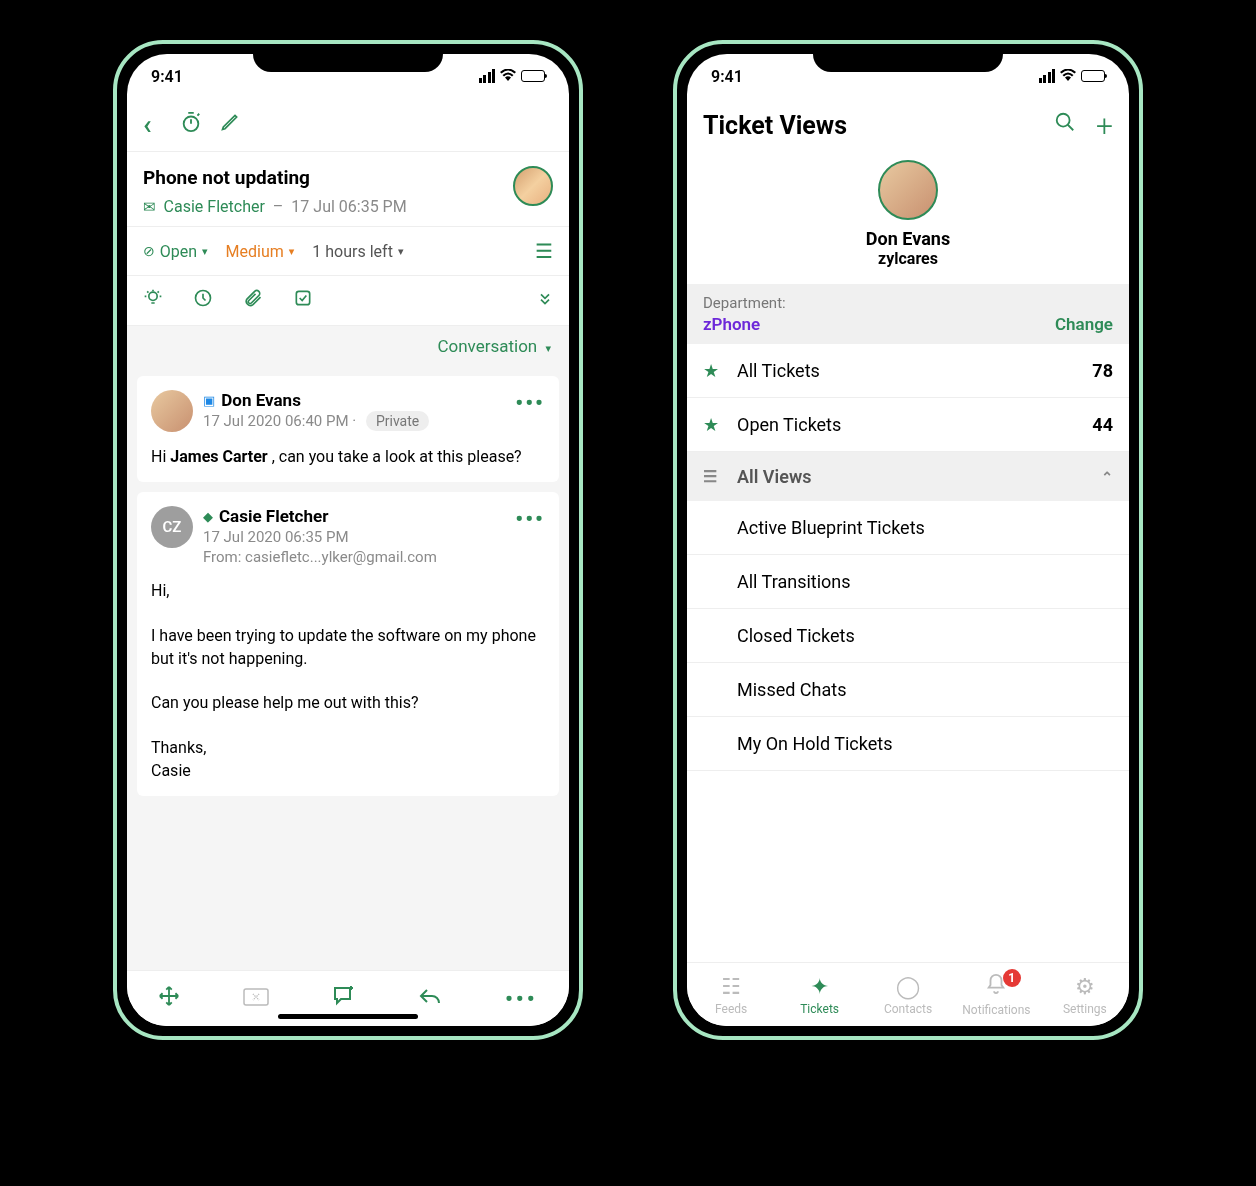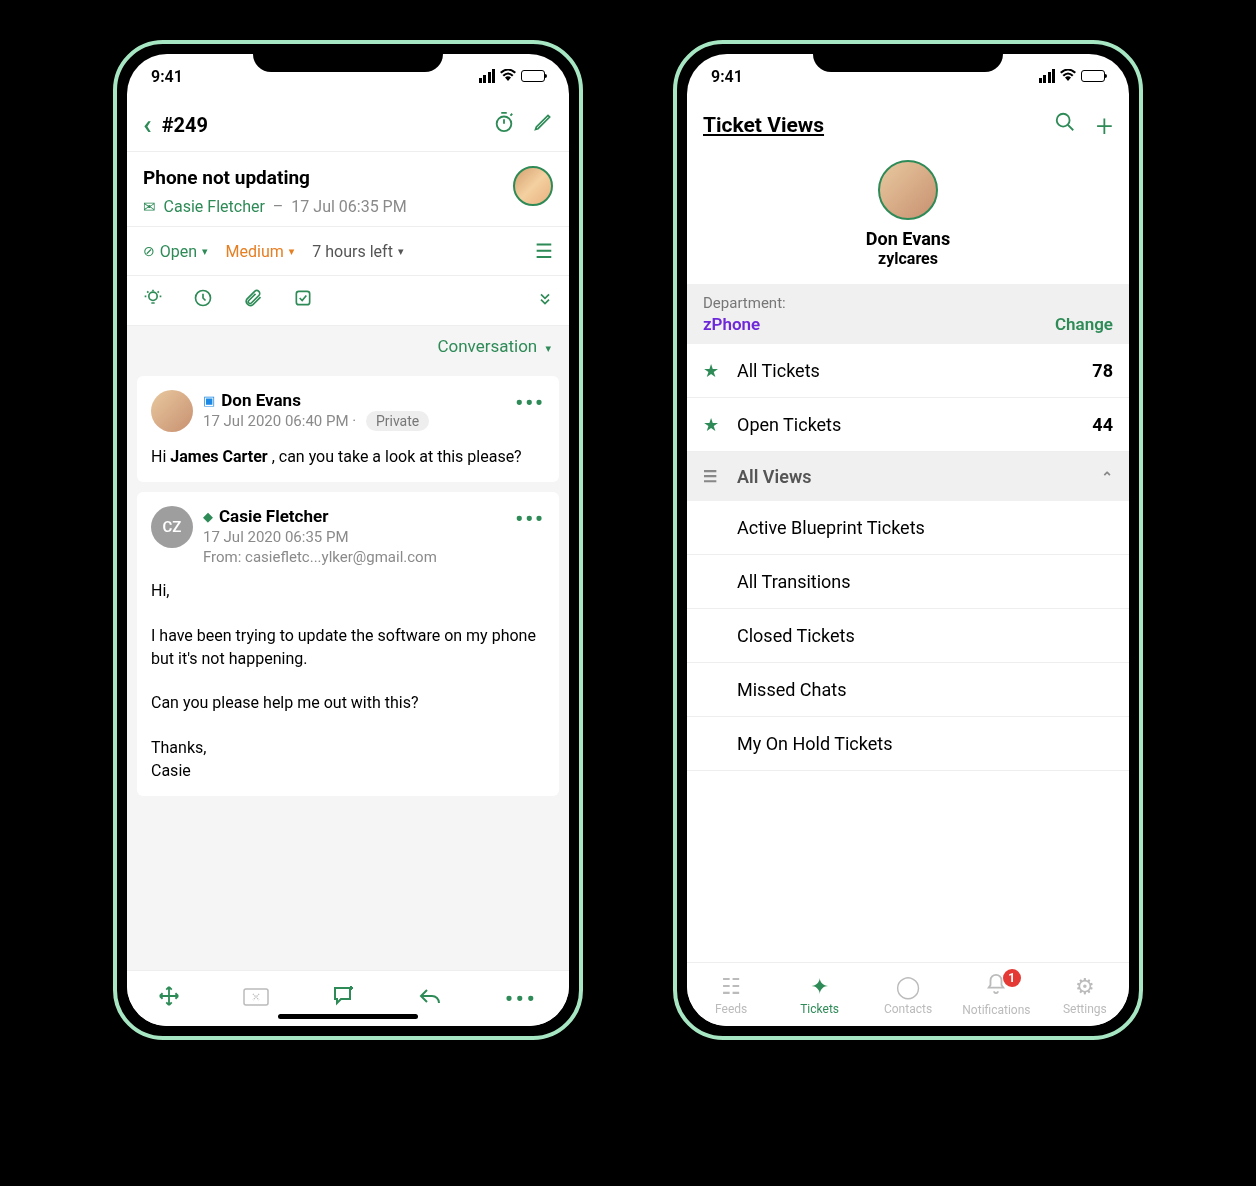--- a/index.html
+++ b/index.html
@@ -127,21 +127,21 @@
   .msg-body strong { font-weight: 700; }
 
   .bottom-bar { display: flex; align-items: center; justify-content: space-around; height: 56px; border-top: 1px solid #eee; color: #2e8b57; font-size: 22px; background: #fff;}
   .home-indicator {
     width: 140px; height: 5px; background: #000; border-radius: 3px;
     position: absolute; bottom: 7px; left: 50%; transform: translateX(-50%);
   }
 
   
   .p2-hdr { display:flex; align-items:center; height:54px; padding: 0 16px; }
-  .p2-title { font-size: 21px; font-weight: 700; flex:1;text-decoration:underline; }
+  .p2-title { font-size: 25px; font-weight: 700; flex:1; }
   .p2-hdr-icon { color:#2e8b57; font-size: 24px; margin-left: 20px; }
 
   .profile-block { text-align:center; padding: 8px 0 16px; }
   .profile-avatar {
     width: 60px; height: 60px; border-radius:50%; border:2px solid #2e8b57;
     margin: 0 auto 8px;
     background: linear-gradient(135deg,#e8c9a0,#c89070);
   }
   .profile-name { font-weight:700; font-size:18px; }
   .profile-org { font-weight:700; font-size:16px; }
@@ -200,21 +200,20 @@
           <svg width="16" height="12" viewBox="0 0 16 12">
               <path d="M8 12 L5 8.5 Q8 6 11 8.5 Z M2.5 6 Q8 1 13.5 6 L12 7.5 Q8 3.5 4 7.5 Z M0 3 Q8 -4 16 3 L14.5 4.5 Q8 -1.5 1.5 4.5 Z" fill="#000"></path>
             </svg>
         </span>
         <span class="battery"><span class="battery-fill"></span></span>
       </div>
     </div>
 
     <div class="hdr-row">
       <span class="back-chevron">‹</span>
-      <span class="ticket-number">#249</span>
       <span class="hdr-icon">
         <svg width="22" height="22" viewBox="0 0 24 24" fill="none" stroke="#2e8b57" stroke-width="2">
             <circle cx="12" cy="14" r="8"></circle>
             <path d="M12 14 L12 9 M9 2 L15 2 M19 5 L21 3"></path>
           </svg>
       </span>
       <span class="hdr-icon">
         <svg width="20" height="20" viewBox="0 0 24 24" fill="none" stroke="#2e8b57" stroke-width="2">
             <path d="M3 21 L6 20 L20 6 L18 4 L4 18 Z"></path>
           </svg>
@@ -236,21 +235,21 @@
       <div class="status-item green-txt">
         <span class="link-icon">⊘</span>
         <span>Open</span>
         <span class="caret-down">▾</span>
       </div>
       <div class="status-item orange-txt">
         <span>Medium</span>
         <span class="caret-down">▾</span>
       </div>
       <div class="status-item gray-txt">
-        <span>7 hours left</span>
+        <span>1 hours left</span>
         <span class="caret-down">▾</span>
       </div>
       <span class="hamburger">☰</span>
     </div>
 
     <div class="iconbar">
       <span>
         <svg width="20" height="20" viewBox="0 0 24 24" fill="none" stroke="#2e8b57" stroke-width="2">
             <circle cx="12" cy="10" r="5"></circle>
             <path d="M10 18h4M12 2v2M4 10H2M22 10h-2M5 4l1.5 1.5M19 4l-1.5 1.5"></path>

